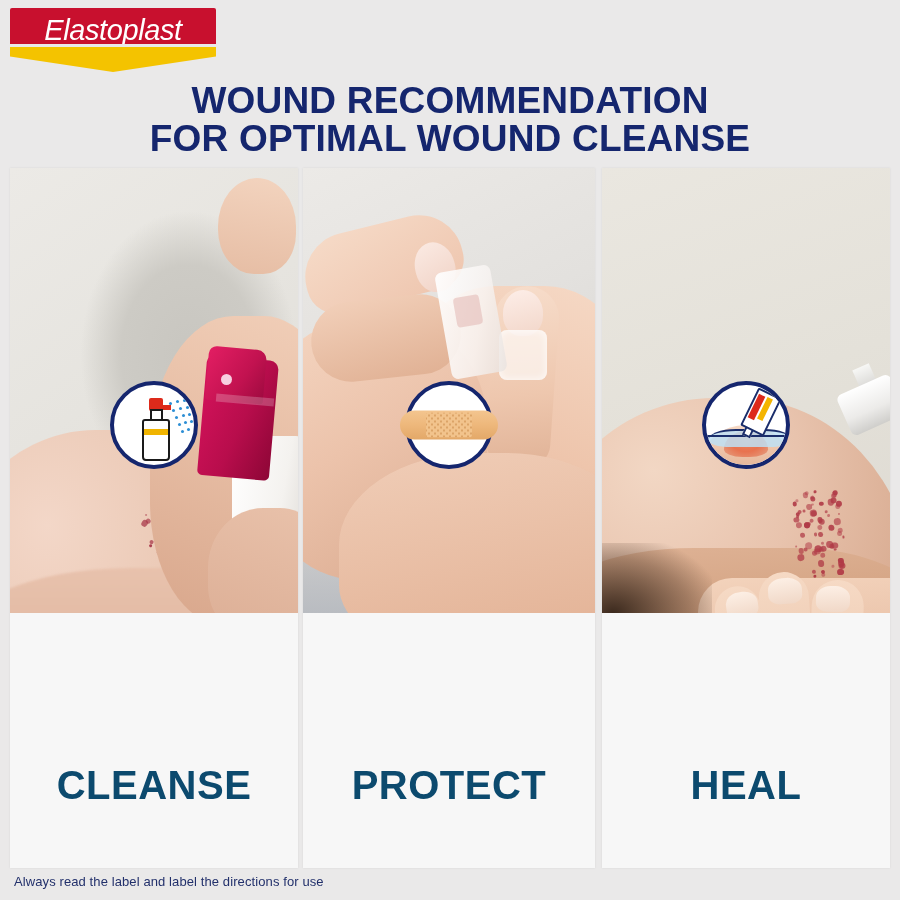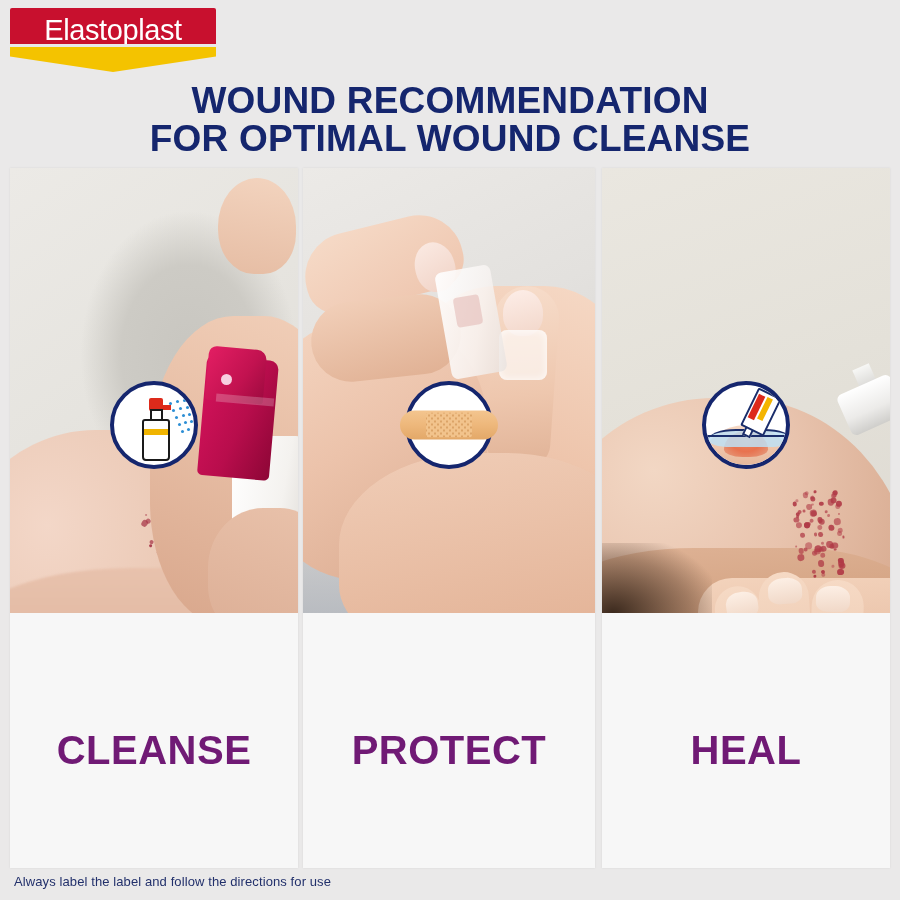--- a/index.html
+++ b/index.html
@@ -38,20 +38,21 @@
     justify-content: center;
   }
   .logo-word {
     color: #ffffff;
     font-size: 29px;
     font-weight: 500;
     letter-spacing: -0.4px;
     line-height: 1;
     margin-top: -4px;
     font-family: "Liberation Sans", sans-serif;
+    font-style: italic;
   }
   .logo-yellow {
     position: absolute;
     left: 0; top: 39px;
     width: 206px; height: 25px;
     background: #f4c300;
     clip-path: polygon(0 0, 100% 0, 100% 38%, 50% 100%, 0 38%);
   }
   .logo-white-split {
     position: absolute;
@@ -381,24 +382,24 @@
     left: 0; top: 0;
     width: 88px; height: 88px;
     box-sizing: border-box;
     border: 4px solid #15266e;
     border-radius: 50%;
     background: #ffffff;
     overflow: hidden;
   }
   .caption-label {
     position: absolute;
-    left: 0; top: 560px;
+    left: 0; top: 595px;
     width: 100%;
     text-align: center;
-    color: #701a75;
+    color: #0c4a6e;
     font-weight: bold;
     font-size: 40px;
     letter-spacing: 0.5px;
     font-family: "Liberation Sans", sans-serif;
   }
 
   
   .ic1-body {
     position: absolute;
     left: 28px; top: 34px;
@@ -796,15 +797,15 @@
         <div class="ic3-gelline"></div>
         <div class="ic3-nozzle"></div>
         <div class="ic3-tube"></div>
         <div class="ic3-stripe-r"></div>
         <div class="ic3-stripe-y"></div>
       </div>
     </div>
     <div class="caption-label">HEAL</div>
   </div>
 
-  <div class="disclaimer">Always label the label and follow the directions for use</div>
+  <div class="disclaimer">Always read the label and label the directions for use</div>
 
 </div>
 
 </body></html>

